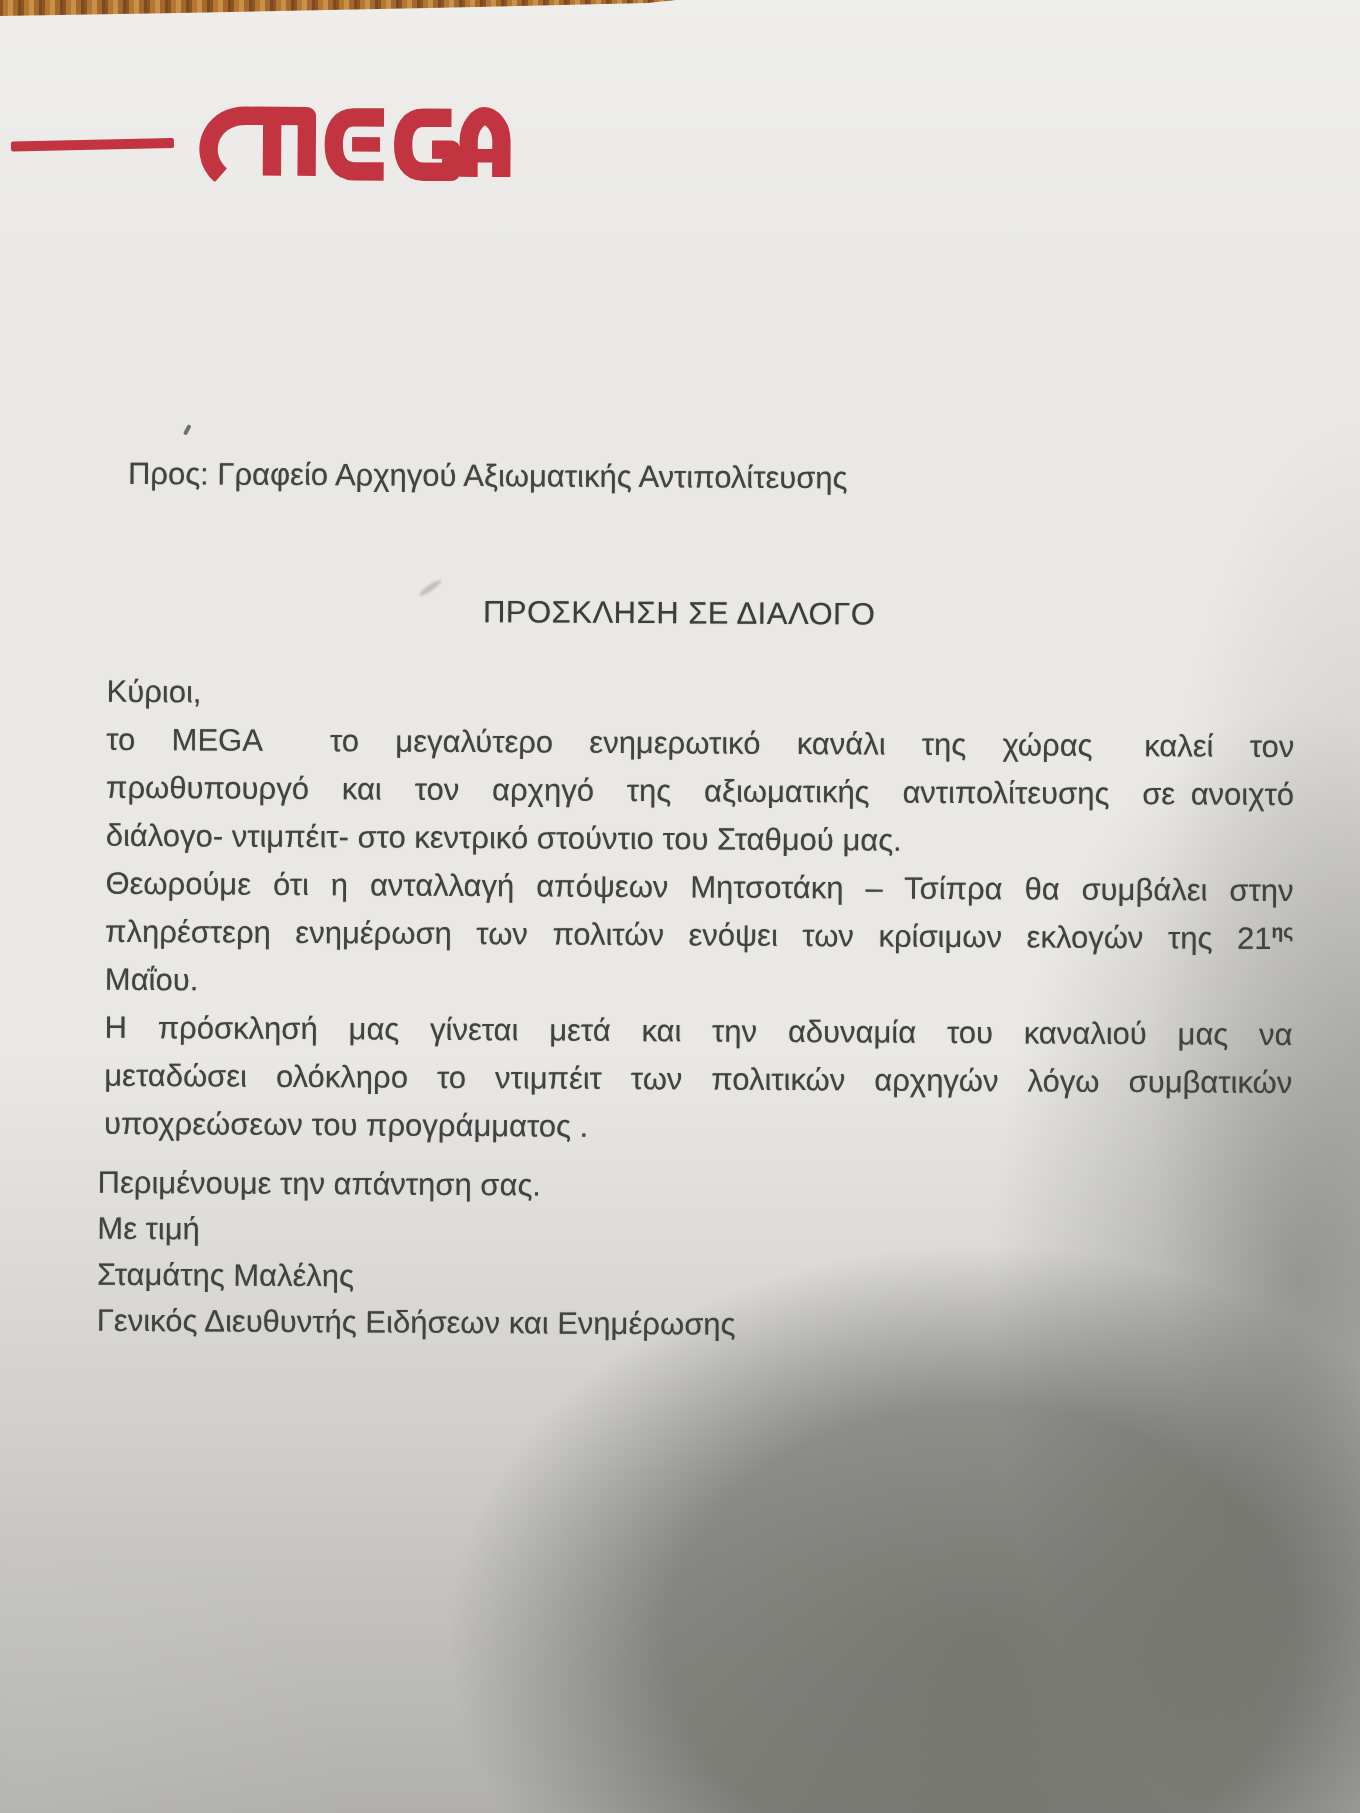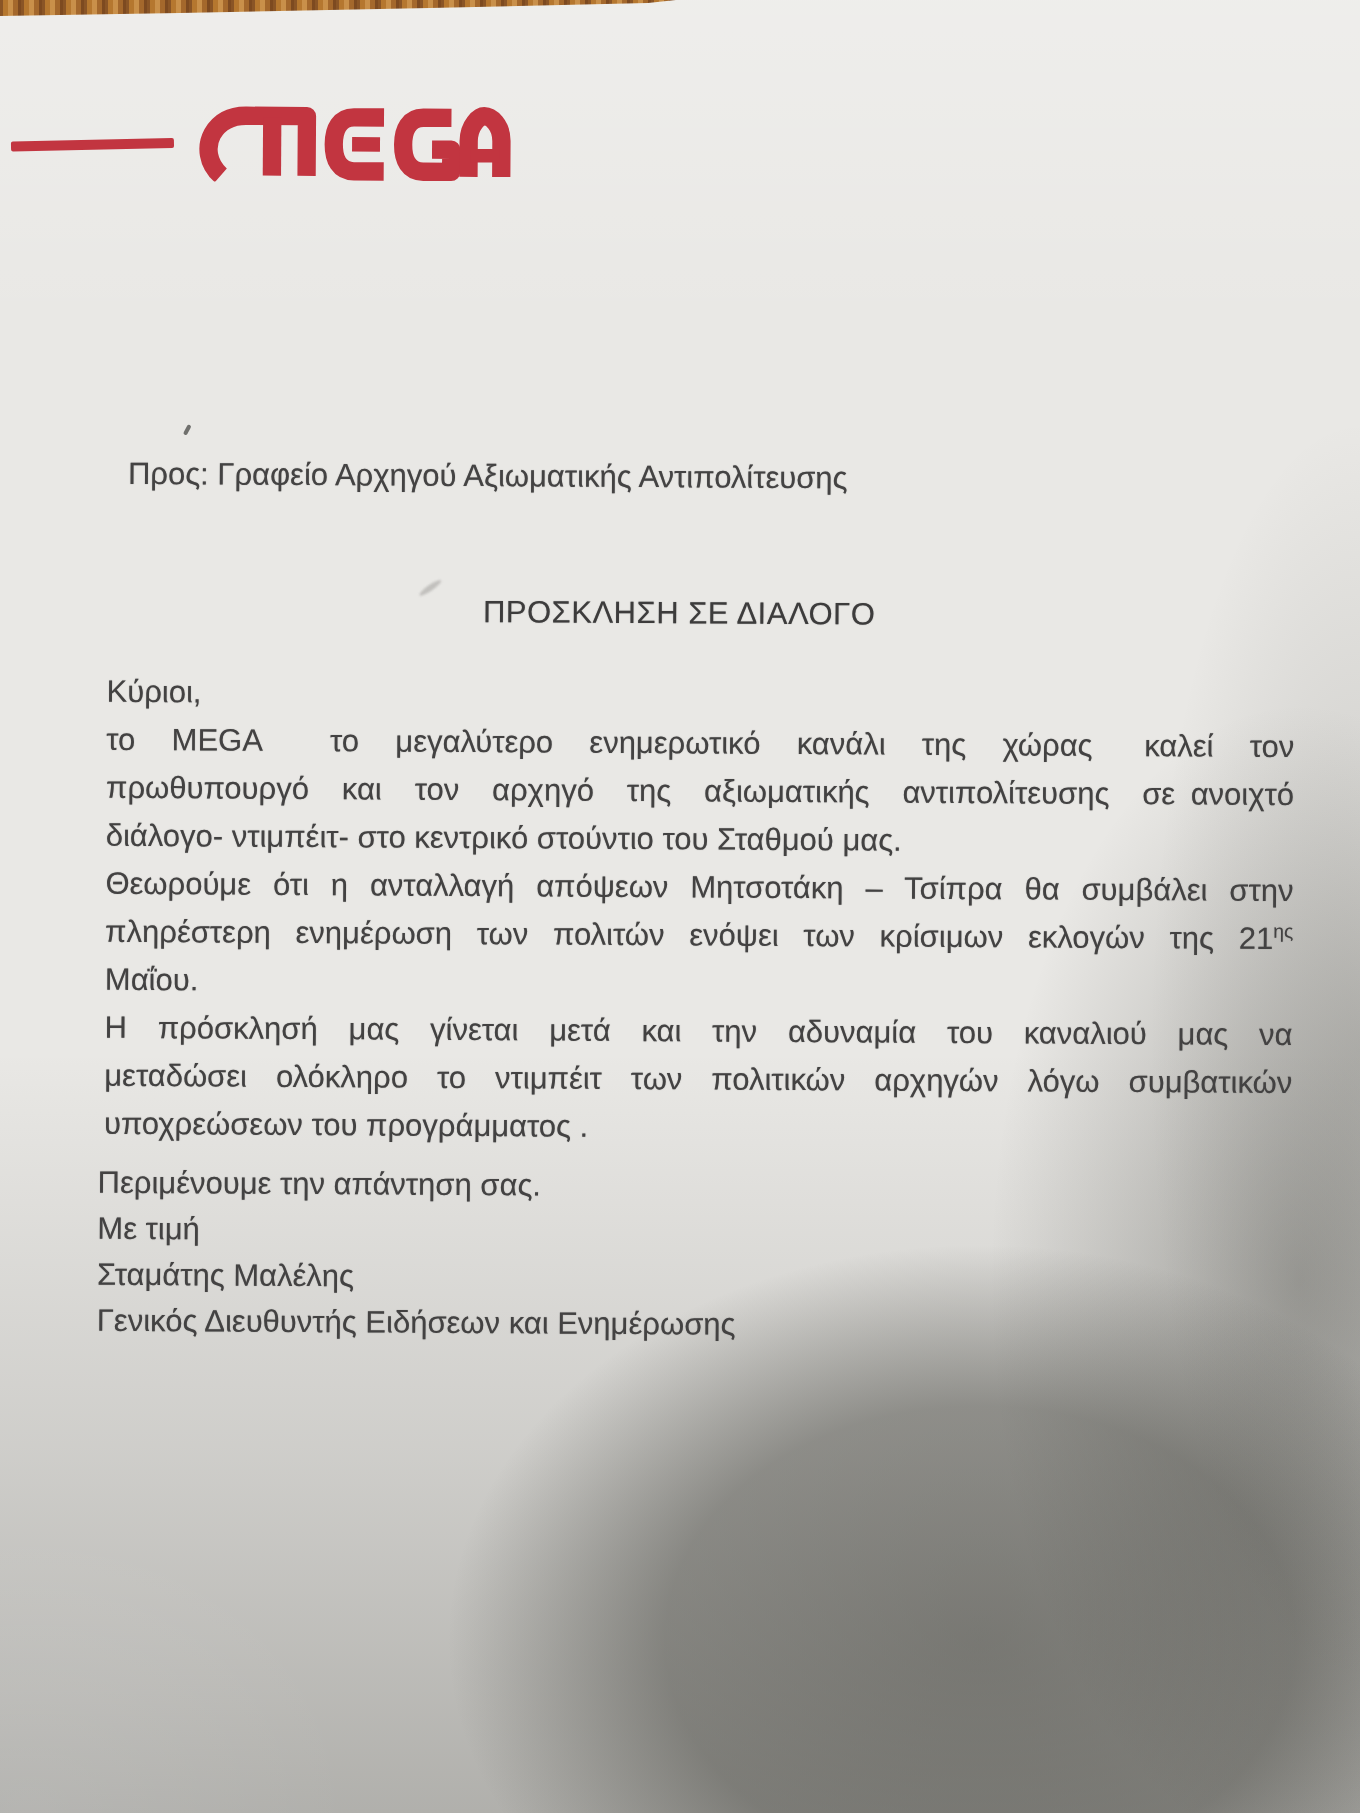--- a/index.html
+++ b/index.html
@@ -45,21 +45,21 @@
     font-size:31px;color:#3d3c3c;letter-spacing:0.5px;
     text-shadow:0 0 1px rgba(70,70,70,0.55);
   }
   .body-block{
     position:absolute;left:108px;top:668px;width:1188px;
     font-size:31px;line-height:48px;color:#434242;
     text-shadow:0 0 1px rgba(70,70,70,0.5);
   }
   .line{white-space:normal;}
   .just{text-align:justify;text-align-last:justify;}
-  sup{font-size:0.62em;line-height:0;}
+  sup{font-size:0.62em;line-height:0;font-weight:bold;}
   .closing-block{
     position:absolute;left:102px;top:1160px;width:1188px;
     font-size:31px;line-height:46px;color:#434242;
     text-shadow:0 0 1px rgba(70,70,70,0.5);
   }
   .speck{
     position:absolute;left:185px;top:424px;width:4px;height:11px;border-radius:2px;
     background:#5a5a58;transform:rotate(28deg);opacity:.85;
   }
   .smudge{

